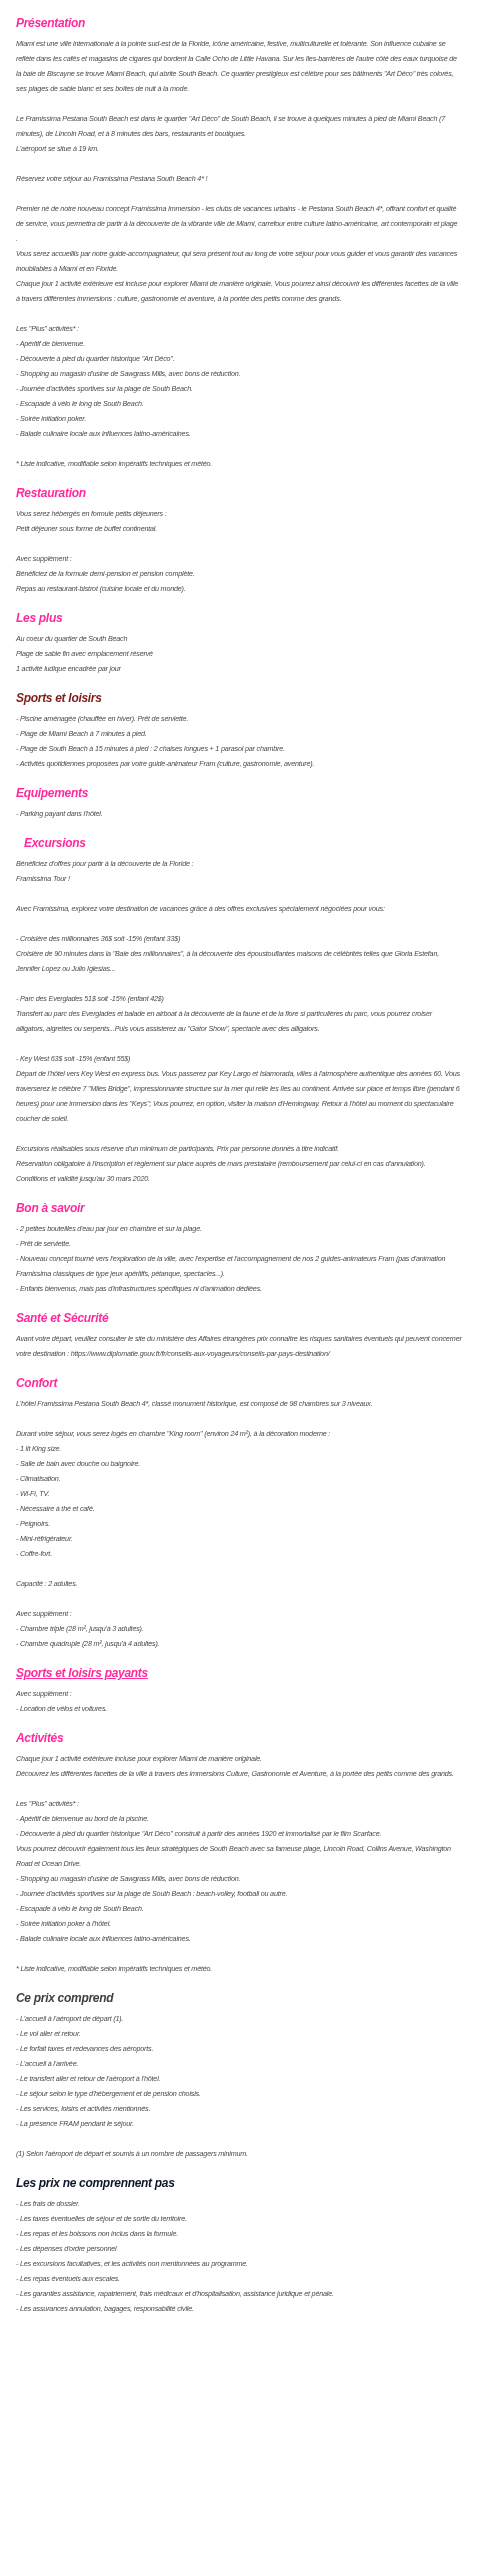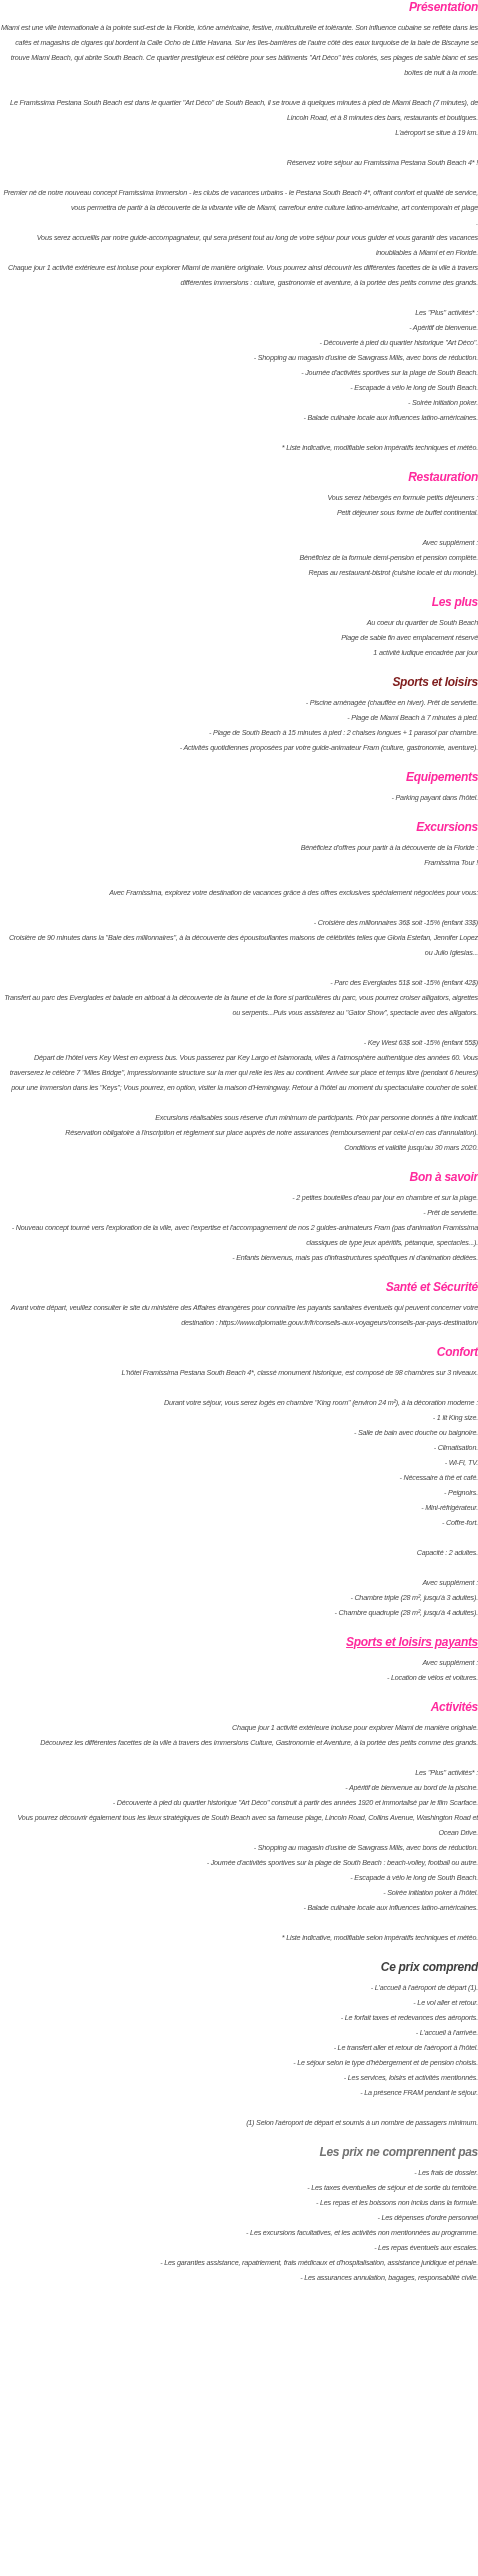--- a/index.html
+++ b/index.html
@@ -6,22 +6,21 @@
       margin: 0;
       padding: 0;
       background: #ffffff;
     }
     body {
       width: 478px;
       font-family: "Liberation Sans", "DejaVu Sans", sans-serif;
       color: #4a4a4a;
     }
     .page {
-      padding: 0;
-      text-align: right;
+      padding: 16px;
     }
     .section {
       margin: 0 0 15px 0;
     }
     .section-title {
       font-family: "Liberation Sans", sans-serif;
       font-style: italic;
       font-weight: bold;
       font-size: 12px;
       color: #ff2a9d;
@@ -139,37 +138,37 @@
         <p class="line">Transfert au parc des Everglades et balade en airboat à la découverte de la faune et de la flore si particulières du parc, vous pourrez croiser alligators, aigrettes ou serpents...Puis vous assisterez au "Gator Show", spectacle avec des alligators.</p>
       </div>
       <div class="blank"></div>
       <div class="paragraph">
         <p class="line">- Key West 63$ soit -15% (enfant 55$)</p>
         <p class="line">Départ de l'hôtel vers Key West en express bus. Vous passerez par Key Largo et Islamorada, villes à l'atmosphère authentique des années 60. Vous traverserez le célèbre 7 "Miles Bridge", impressionnante structure sur la mer qui relie les îles au continent. Arrivée sur place et temps libre (pendant 6 heures) pour une immersion dans les "Keys"; Vous pourrez, en option, visiter la maison d'Hemingway. Retour à l'hôtel au moment du spectaculaire coucher de soleil.</p>
       </div>
       <div class="blank"></div>
       <div class="paragraph">
         <p class="line">Excursions réalisables sous réserve d'un minimum de participants. Prix par personne donnés à titre indicatif.</p>
-        <p class="line">Réservation obligatoire à l'inscription et règlement sur place auprès de notre assurances (remboursement par celui-ci en cas d'annulation).</p>
+        <p class="line">Réservation obligatoire à l'inscription et règlement sur place auprès de mars prestataire (remboursement par celui-ci en cas d'annulation).</p>
         <p class="line">Conditions et validité jusqu'au 30 mars 2020.</p>
       </div>
     </section>
     <section class="section">
       <h2 class="section-title" style="color: rgb(255, 42, 157);">Bon à savoir</h2>
       <div class="paragraph">
         <p class="line">- 2 petites bouteilles d'eau par jour en chambre et sur la plage.</p>
         <p class="line">- Prêt de serviette.</p>
         <p class="line">- Nouveau concept tourné vers l'exploration de la ville, avec l'expertise et l'accompagnement de nos 2 guides-animateurs Fram (pas d'animation Framissima classiques de type jeux apéritifs, pétanque, spectacles...).</p>
         <p class="line">- Enfants bienvenus, mais pas d'infrastructures spécifiques ni d'animation dédiées.</p>
       </div>
     </section>
     <section class="section">
       <h2 class="section-title" style="color: rgb(255, 42, 157);">Santé et Sécurité</h2>
       <div class="paragraph">
-        <p class="line">Avant votre départ, veuillez consulter le site du ministère des Affaires étrangères pour connaître les payants sanitaires éventuels qui peuvent concerner votre destination : https://www.diplomatie.gouv.fr/fr/conseils-aux-voyageurs/conseils-par-pays-destination/</p>
+        <p class="line">Avant votre départ, veuillez consulter le site du ministère des Affaires étrangères prix connaître les risques sanitaires éventuels qui peuvent concerner votre destination : https://www.diplomatie.gouv.fr/fr/conseils-aux-voyageurs/conseils-par-pays-destination/</p>
       </div>
     </section>
     <section class="section">
       <h2 class="section-title" style="color: rgb(255, 42, 157);">Confort</h2>
       <div class="paragraph">
         <p class="line">L'hôtel Framissima Pestana South Beach 4*, classé monument historique, est composé de 98 chambres sur 3 niveaux.</p>
       </div>
       <div class="blank"></div>
       <div class="paragraph">
         <p class="line">Durant votre séjour, vous serez logés en chambre "King room" (environ 24 m²), à la décoration moderne :</p>
@@ -234,21 +233,21 @@
         <p class="line">- Le séjour selon le type d'hébergement et de pension choisis.</p>
         <p class="line">- Les services, loisirs et activités mentionnés.</p>
         <p class="line">- La présence FRAM pendant le séjour.</p>
       </div>
       <div class="blank"></div>
       <div class="paragraph">
         <p class="line">(1) Selon l'aéroport de départ et soumis à un nombre de passagers minimum.</p>
       </div>
     </section>
     <section class="section">
-      <h2 class="section-title" style="color: #737373;">Les prix ne comprennent pas</h2>
+      <h2 class="section-title" style="color: #0f172a;">Les prix ne comprennent pas</h2>
       <div class="paragraph">
         <p class="line">- Les frais de dossier.</p>
         <p class="line">- Les taxes éventuelles de séjour et de sortie du territoire.</p>
         <p class="line">- Les repas et les boissons non inclus dans la formule.</p>
         <p class="line">- Les dépenses d'ordre personnel</p>
         <p class="line">- Les excursions facultatives, et les activités non mentionnées au programme.</p>
         <p class="line">- Les repas éventuels aux escales.</p>
         <p class="line">- Les garanties assistance, rapatriement, frais médicaux et d'hospitalisation, assistance juridique et pénale.</p>
         <p class="line">- Les assurances annulation, bagages, responsabilité civile.</p>
       </div>

